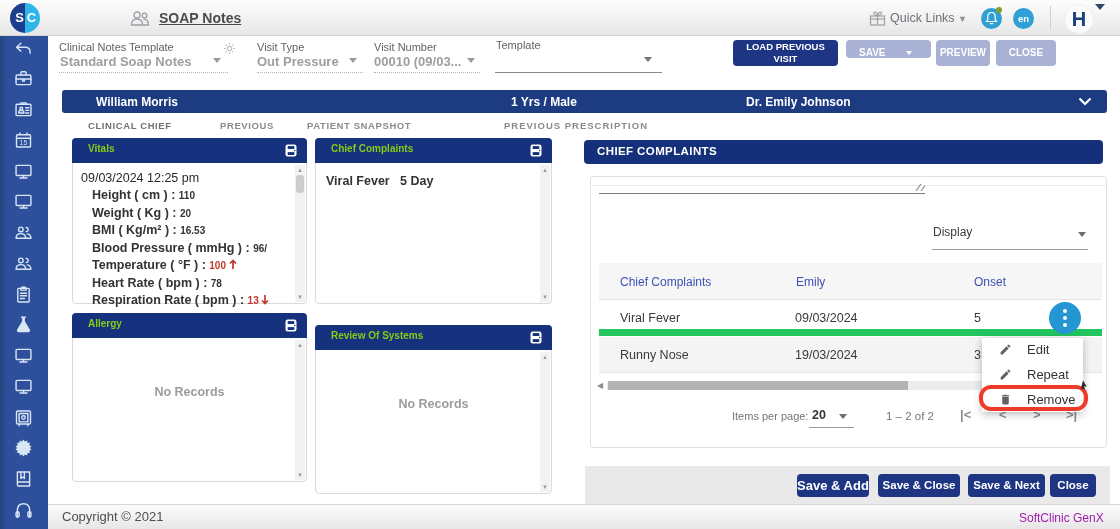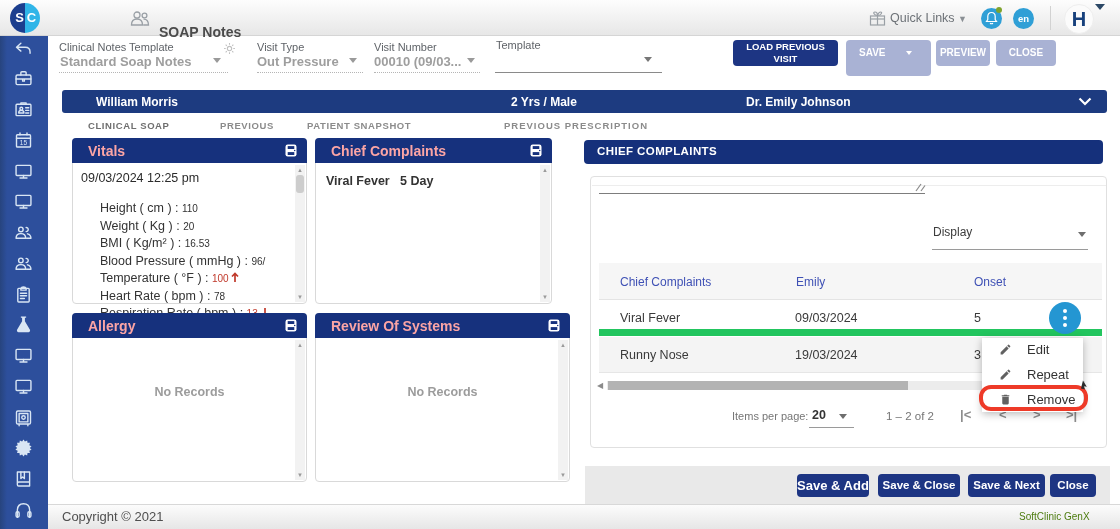--- a/index.html
+++ b/index.html
@@ -7,21 +7,21 @@
 #app { position:relative; width:1120px; height:529px; background:#fff; overflow:hidden; }
 .abs { position:absolute; }
 
 
 #topbar { position:absolute; left:0; top:0; width:1120px; height:36px;
   background:linear-gradient(#fdfdfd,#e7e7e7); border-bottom:1px solid #d5d5d5; }
 #logo { position:absolute; left:10px; top:3px; width:30px; height:30px; border-radius:50%;
   background:linear-gradient(90deg,#1c3e8e 0 50%,#30b5e8 50% 100%); }
 #logo .s { position:absolute; left:4px; top:7px; width:11px; text-align:center; color:#fff; font-weight:bold; font-size:13px; }
 #logo .c { position:absolute; right:3px; top:7px; width:11px; text-align:center; color:#fff; font-weight:bold; font-size:13px; }
-#soaptitle { position:absolute; left:159px; top:24px; font-size:14px; font-weight:bold; color:#4b4b4b; }
+#soaptitle { position:absolute; left:159px; top:10px; font-size:14px; font-weight:bold; color:#4b4b4b;text-decoration:underline; }
 #quicklinks { position:absolute; left:890px; top:11px; font-size:12.5px; color:#6d7277; }
 .circbtn { position:absolute; top:8px; width:21px; height:21px; border-radius:50%; background:#2f9fd6; color:#fff; text-align:center; }
 #bell { left:981px; }
 #endot { left:1013px; font-size:9.5px; line-height:21px; font-weight:bold;}
 #greendot { position:absolute; left:996px; top:7px; width:6px; height:6px; border-radius:50%; background:#7fa32d; }
 #tbdiv { position:absolute; left:1050px; top:6px; width:1px; height:24px; background:#d2d2d2; }
 #havatar { position:absolute; left:1064px; top:4px; width:30px; height:30px; border-radius:50%; background:#fbfbfb; border:1px solid #eeeeee;
   text-align:center; line-height:29px; font-size:20px; font-weight:bold; color:#17407c; }
 #cornertri { position:absolute; left:1095px; top:4px; width:0; height:0; border-left:5.5px solid transparent; border-right:5.5px solid transparent; border-top:6px solid #2c4866; }
 
@@ -40,30 +40,30 @@
 .btn.lite { background:#a9b2d4; }
 
 
 #patientbar { position:absolute; left:62px; top:90px; width:1045px; height:23px; background:#1d3b80; border-radius:3px; color:#fff; }
 #patientbar span { position:absolute; top:5px; font-size:12px; font-weight:bold; }
 .tab { position:absolute; top:120px; font-size:9.5px; letter-spacing:0.6px; color:#8b8b8b; font-weight:bold; white-space:nowrap; }
 
 
 .panel { position:absolute; background:#fff; border:1px solid #d9d9d9; border-radius:4px; }
 .phead { position:absolute; left:-1px; top:-1px; right:-1px; height:25px; background:#16317d; border-radius:4px 4px 0 0; }
-.phead .t { position:absolute; left:16px; top:5px; color:#fca5a5; font-weight:bold; font-size:14px; }
+.phead .t { position:absolute; left:16px; top:5px; color:#84cc16; font-weight:bold; font-size:10px; }
 .phead svg { position:absolute; right:10px; top:6px; }
 .vsb { position:absolute; top:26px; right:1px; bottom:1px; width:10px; background:#f2f2f2; }
 .vsb .up, .vsb .dn { position:absolute; left:0; width:10px; height:10px; color:#9a9a9a; font-size:6px; text-align:center; line-height:10px; }
 .vsb .up { top:0; } .vsb .dn { bottom:0; }
 .norec { position:absolute; width:100%; text-align:center; color:#9c9c9c; font-size:12.5px; font-weight:bold; }
 
 
 .vdate { position:absolute; left:8px; top:7px; font-size:12.5px; color:#2b2b2b; }
-.vline { position:absolute; left:27px; font-size:12.5px; font-weight:normal; color:#333; white-space:nowrap;margin-top:13px; }
+.vline { position:absolute; left:19px; font-size:12.5px; font-weight:bold; color:#333; white-space:nowrap; }
 .vline .val { font-size:10px; }
 .red { color:#c0392b; }
 
 
 #ccbar { position:absolute; left:584px; top:140px; width:519px; height:24px; background:#15307b; border-radius:4px; }
 #ccbar span { position:absolute; left:13px; top:5px; color:#fff; font-weight:bold; font-size:11.5px; letter-spacing:.4px; }
 #card { position:absolute; left:590px; top:176px; width:517px; height:272px; background:#fff; border:1px solid #e0e0e0; border-radius:4px; }
 
 .thead { position:absolute; left:8px; top:86px; width:503px; height:37px; background:#f6f6f6; border-bottom:1px solid #e4e4e4; }
 .thtxt { position:absolute; top:12px; font-size:12px; color:#3f51b5; }
@@ -216,34 +216,34 @@
   <span class="flabel" style="left:374px;top:41px">Visit Number</span>
   <span class="fvalue" style="left:374px;top:54px">00010 (09/03...</span>
   <i class="selarrow" style="left:467px;top:58px"></i>
   <i class="dotline" style="left:374px;top:72px;width:106px"></i>
 
   <span class="flabel" style="left:496px;top:39px">Template</span>
   <i class="selarrow" style="left:644px;top:57px;border-top-color:#777"></i>
   <i class="solidline" style="left:495px;top:72px;width:167px"></i>
 
   <div class="btn dark" style="left:733px;top:40px;width:105px;height:26px;font-size:9.5px;line-height:12px;padding-top:1px">LOAD PREVIOUS<br>VISIT</div>
-  <div class="btn lite" style="left:846px;top:40px;width:85px;height:36px;font-size:10px;line-height:26px;text-align:left;padding-left:13px">SAVE<span style="position:absolute;left:60px;top:11px;width:0;height:0;border-left:3.5px solid transparent;border-right:3.5px solid transparent;border-top:4px solid #fff"></span></div>
+  <div class="btn lite" style="left:846px;top:40px;width:85px;height:18px;font-size:10px;line-height:26px;text-align:left;padding-left:13px">SAVE<span style="position:absolute;left:60px;top:11px;width:0;height:0;border-left:3.5px solid transparent;border-right:3.5px solid transparent;border-top:4px solid #fff"></span></div>
   <div class="btn lite" style="left:936px;top:40px;width:54px;height:26px;font-size:10px;line-height:26px">PREVIEW</div>
   <div class="btn lite" style="left:996px;top:40px;width:60px;height:26px;font-size:10px;line-height:26px">CLOSE</div>
 
   <div id="patientbar">
     <span style="left:34px">William Morris</span>
-    <span style="left:449px">2 Yrs / Male</span>
+    <span style="left:449px">1 Yrs / Male</span>
     <span style="left:684px">Dr. Emily Johnson</span>
     <svg class="abs" style="left:1016px;top:7px" width="14" height="9" viewBox="0 0 14 9">
         <path fill="none" stroke="#fff" stroke-width="2.2" d="M1.5 1.5 L7 7 L12.5 1.5"></path>
       </svg>
   </div>
 
-  <span class="tab" style="left:88px;color:#6f6f6f">CLINICAL SOAP</span>
+  <span class="tab" style="left:88px;color:#6f6f6f">CLINICAL CHIEF</span>
   <span class="tab" style="left:220px">PREVIOUS</span>
   <span class="tab" style="left:307px">PATIENT SNAPSHOT</span>
   <span class="tab" style="left:504px;letter-spacing:1px">PREVIOUS PRESCRIPTION</span>
 
   <div class="panel" id="pvitals" style="left:72px;top:138px;width:235px;height:166px">
     <div class="phead">
         <span class="t">Vitals</span>
         <svg width="12" height="13" viewBox="0 0 12 13">
           <rect x="0.5" y="0.5" width="11" height="12" rx="2.2" fill="#fff"></rect>
           <rect x="2.7" y="2.1" width="6.6" height="2.9" fill="#16317d"></rect>
@@ -297,21 +297,21 @@
           <circle cx="9.7" cy="6.5" r="0.75" fill="#16317d"></circle>
         </svg>
       </div>
     <div class="vsb">
         <span class="up">▲</span>
         <span class="dn">▼</span>
       </div>
     <div class="norec" style="top:71px">No Records</div>
   </div>
 
-  <div class="panel" style="left:315px;top:313px;width:255px;height:169px">
+  <div class="panel" style="left:315px;top:325px;width:237px;height:169px">
     <div class="phead">
         <span class="t">Review Of Systems</span>
         <svg width="12" height="13" viewBox="0 0 12 13">
           <rect x="0.5" y="0.5" width="11" height="12" rx="2.2" fill="#fff"></rect>
           <rect x="2.7" y="2.1" width="6.6" height="2.9" fill="#16317d"></rect>
           <rect x="2.7" y="8.1" width="6.6" height="2.9" fill="#16317d"></rect>
           <circle cx="9.7" cy="6.5" r="0.75" fill="#16317d"></circle>
         </svg>
       </div>
     <div class="vsb">
@@ -403,15 +403,15 @@
         <span>Remove</span>
       </div>
   </div>
   <div id="redbox"></div>
   <svg class="abs" style="left:1079px;top:379px" width="9" height="11" viewBox="0 0 12 14">
       <path fill="#2b2b2b" d="M4 13 L4 2 L11 9 L7 9 L9.5 13 Z" transform="rotate(14 6 7)"></path>
     </svg>
 
   <div id="footer"></div>
   <span class="abs" style="left:62px;top:509px;font-size:13px;color:#4f4f4f">Copyright © 2021</span>
-  <span class="abs" style="left:1019px;top:511px;font-size:10px;color:#4d7c0f">SoftClinic GenX</span>
+  <span class="abs" style="left:1019px;top:511px;font-size:12px;color:#a21caf">SoftClinic GenX</span>
 
 </div>
 
 </body></html>

